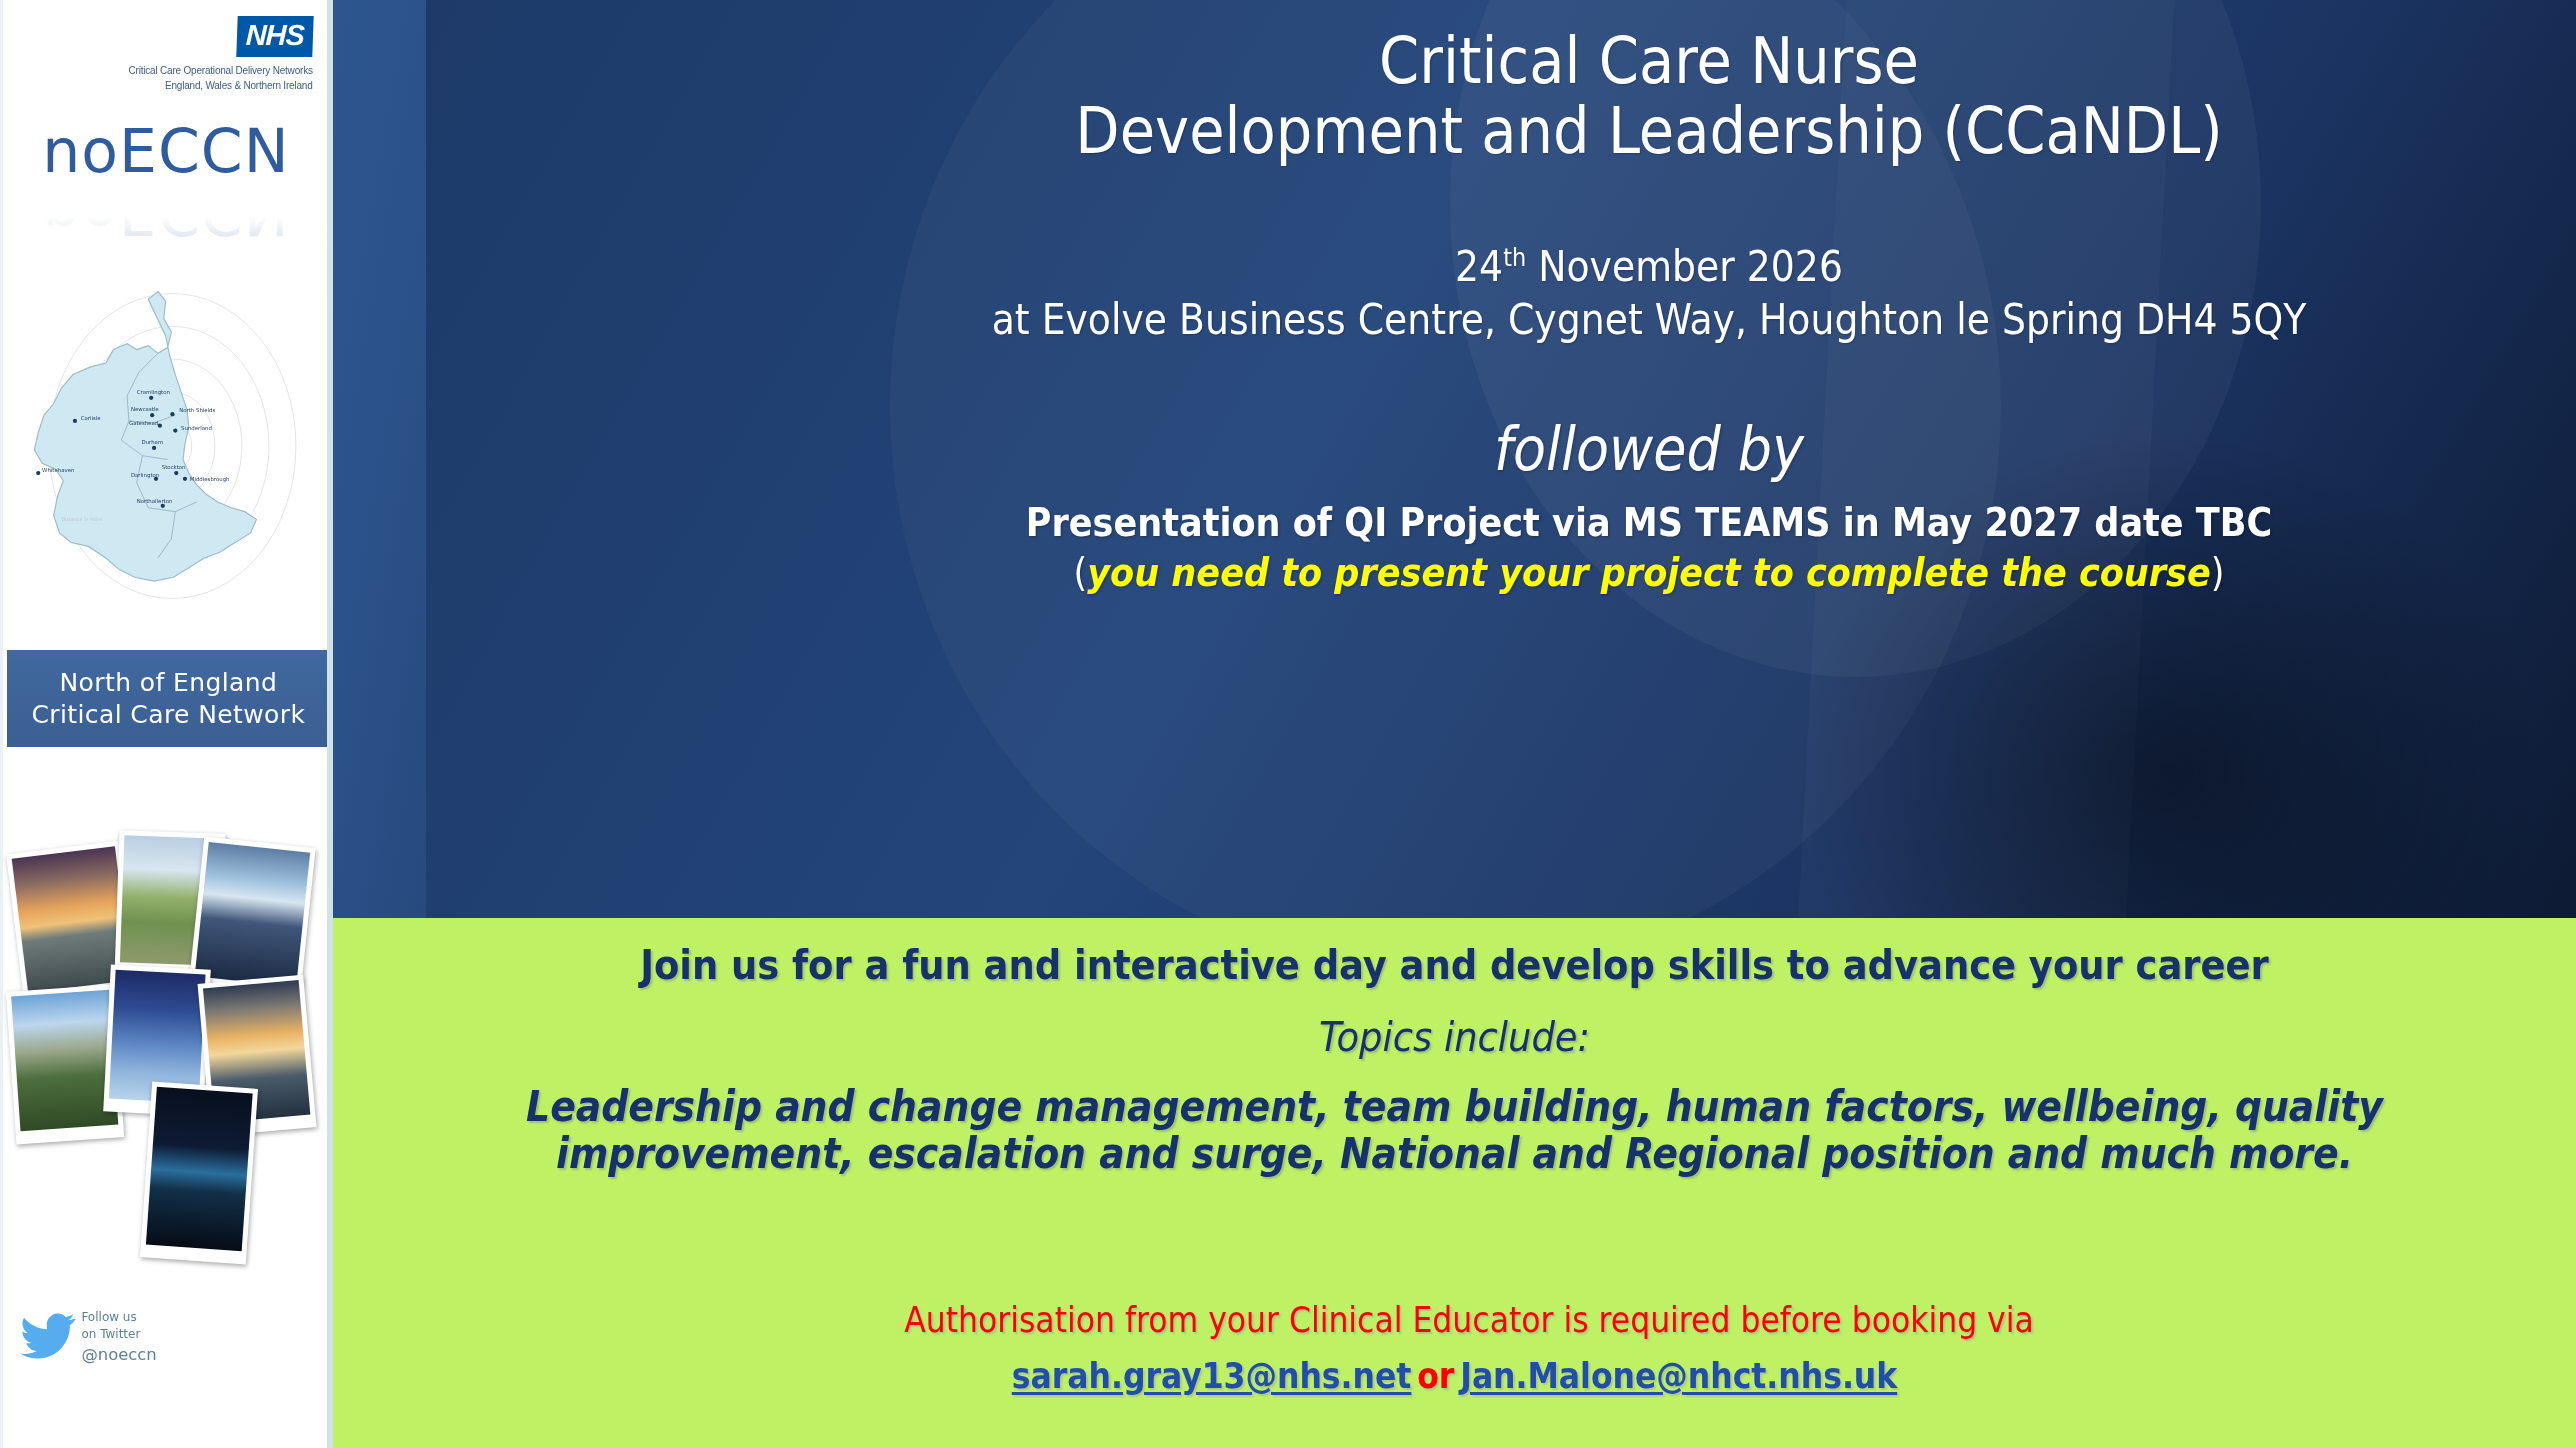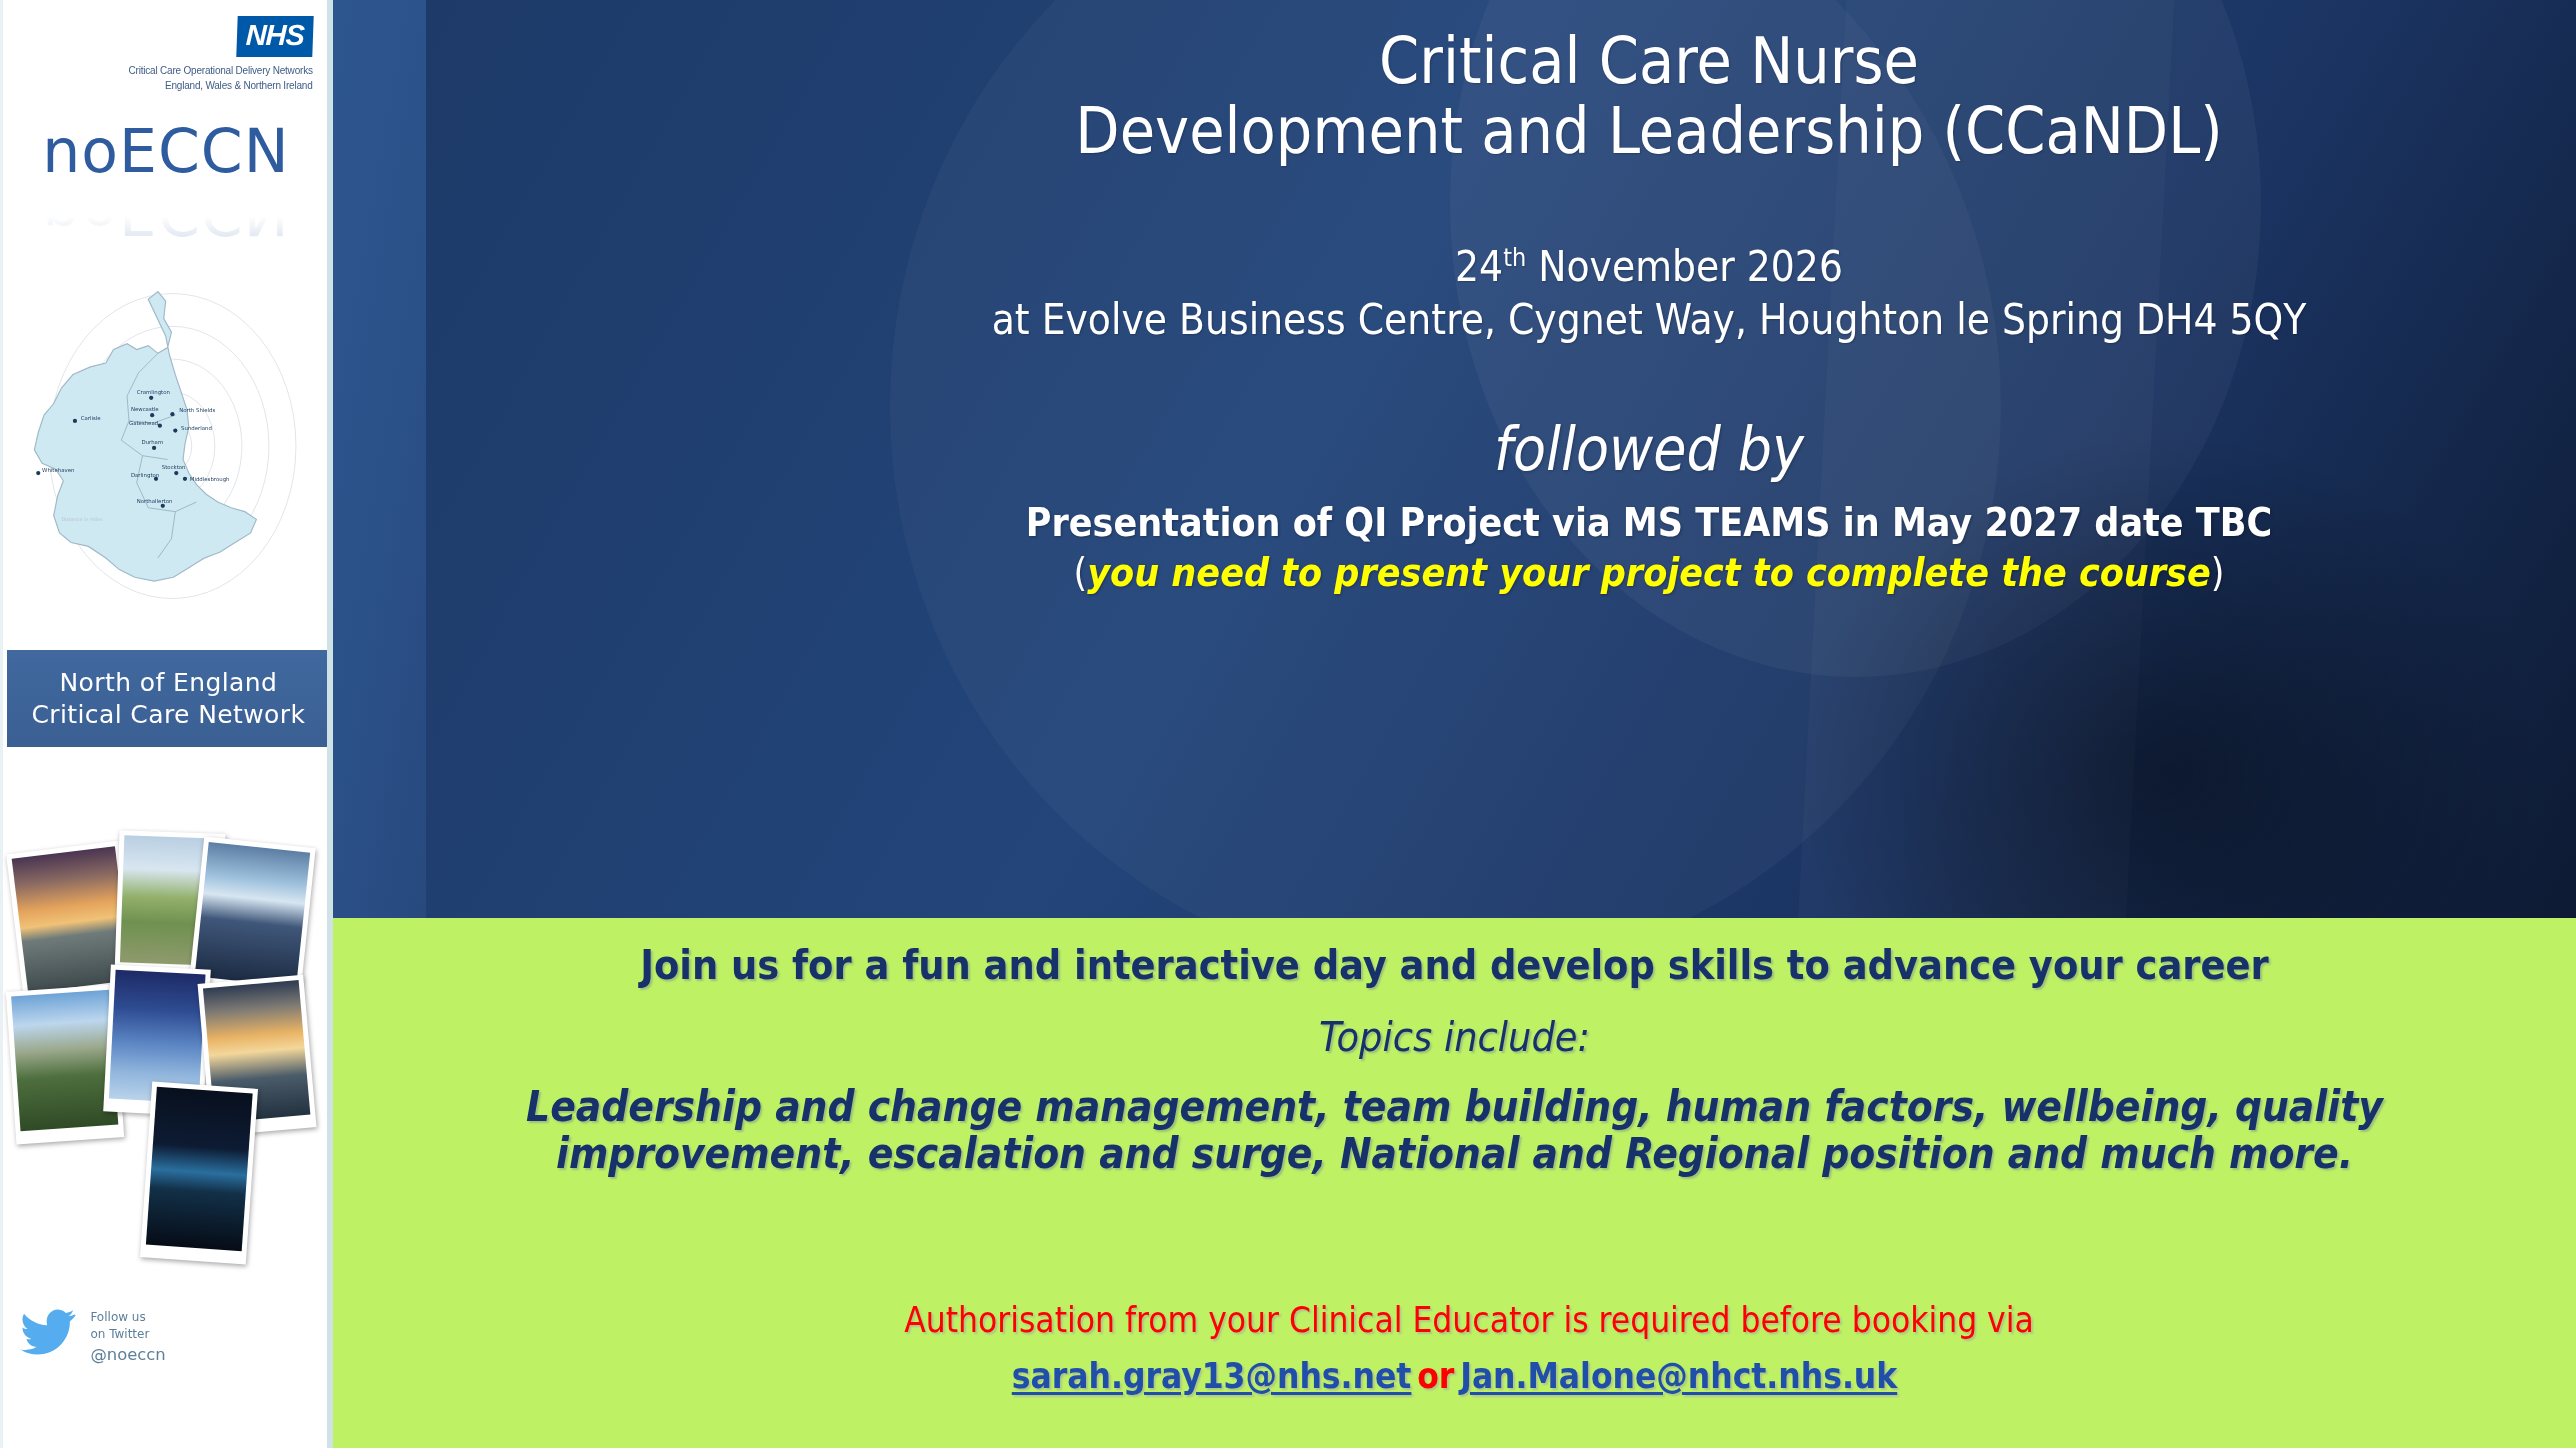--- a/index.html
+++ b/index.html
@@ -173,21 +173,22 @@
     width: 100%;
     height: 100%;
     display: block;
   }
 
   .twitter-block {
     position: absolute;
     left: 17.4px;
     top: 1309px;
     display: flex;
-    gap: 14px;
+    align-items: center;
+    gap: 5px;
   }
   .twitter-text {
     color: #5e7f99;
     font-family: "DejaVu Sans", sans-serif;
     font-size: 12px;
     line-height: 1.42;
   }
   .twitter-text .handle { font-size: 16.4px; color: #5e7f99; }
 
   

